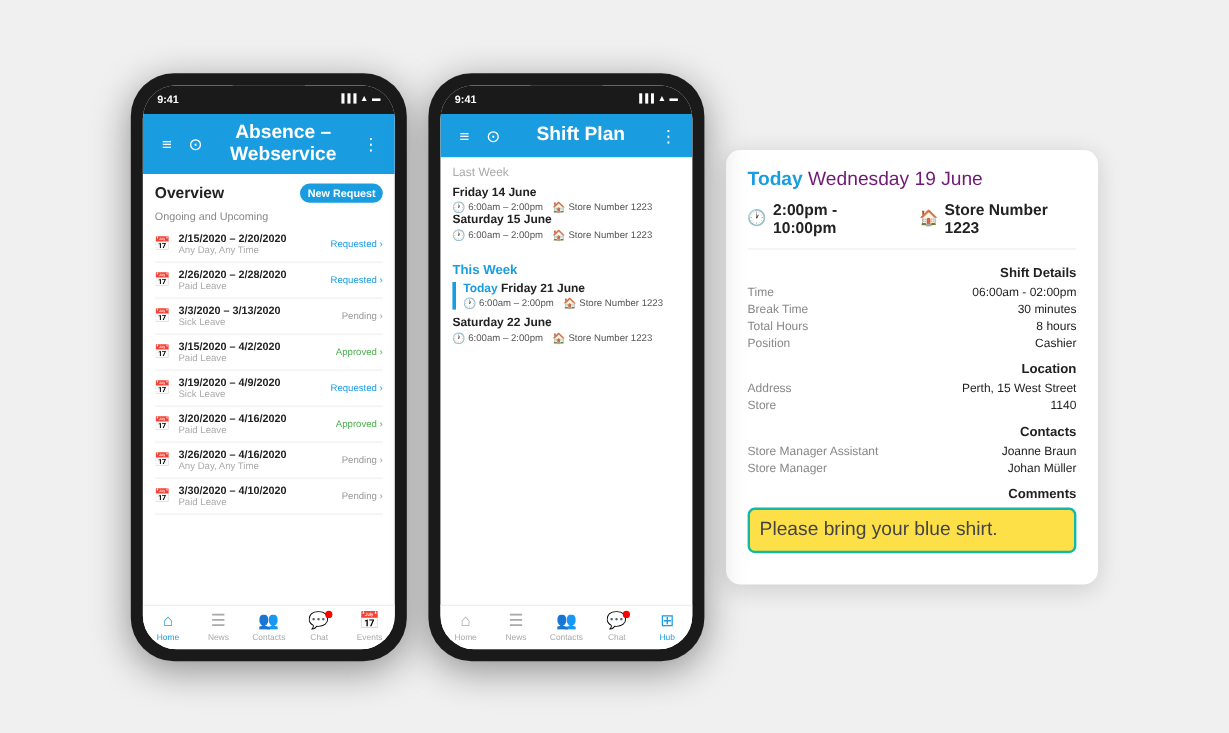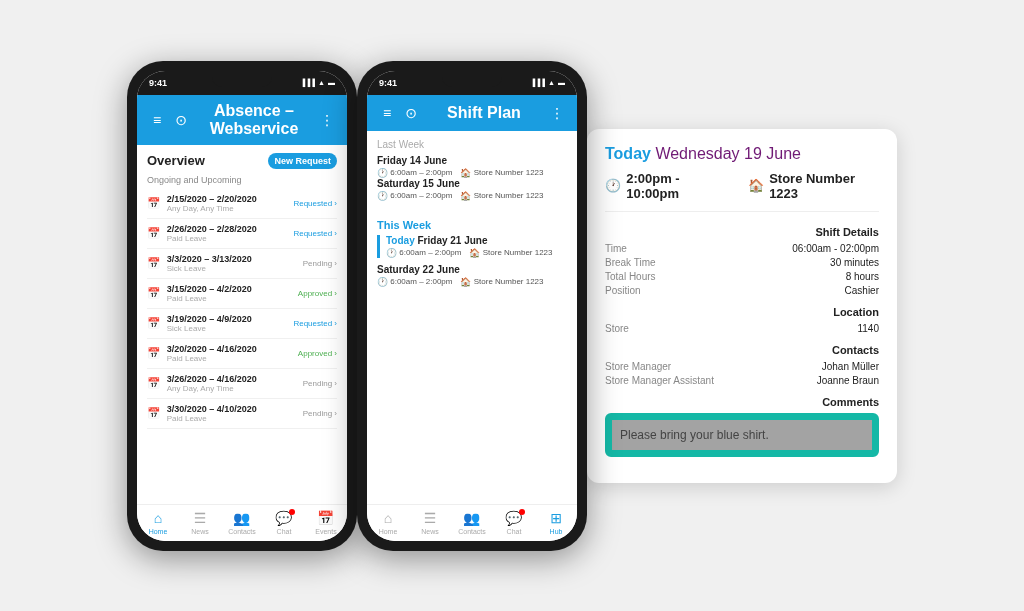--- a/index.html
+++ b/index.html
@@ -9,20 +9,21 @@
       justify-content: center;
       align-items: center;
       min-height: 611px;
       width: 1024px;
       font-family: -apple-system, BlinkMacSystemFont, 'Segoe UI', sans-serif;
     }
     .scene {
       display: flex;
       align-items: center;
       justify-content: center;
+      gap: 18px;
       padding: 20px;
       width: 100%;
     }
 
     
     .phone {
       width: 230px;
       height: 490px;
       background: #1a1a1a;
       border-radius: 36px;
@@ -327,25 +328,25 @@
     }
     .detail-row .label {
       color: #888;
     }
     .detail-row .value {
       color: #222;
       font-weight: 500;
       text-align: right;
     }
     .comments-box {
-      background: #a3a3a3;
-      border: 7px solid #14b8a6;
+      background: #fde047;
+      border: 2px solid #14b8a6;
       border-radius: 6px;
       padding: 8px;
-      font-size: 12px;
+      font-size: 16px;
       color: #444;
     }
   </style>
 </head>
 <body>
 
 <div class="scene">
 
   <div class="phone">
     <div class="phone-screen">
@@ -643,35 +644,39 @@
           <div class="detail-row">
             <span class="label">Position</span>
             <span class="value">Cashier</span>
           </div>
         </div>
     </div>
     <div class="detail-section">
       <div class="detail-section-title">Location</div>
       <div id="location-rows">
           <div class="detail-row">
+            <span class="label">Address</span>
+            <span class="value">Perth, 15 West Street</span>
+          </div>
+          <div class="detail-row">
             <span class="label">Store</span>
             <span class="value">1140</span>
           </div>
         </div>
     </div>
     <div class="detail-section">
       <div class="detail-section-title">Contacts</div>
       <div id="contacts-rows">
           <div class="detail-row">
+            <span class="label">Store Manager Assistant</span>
+            <span class="value">Joanne Braun</span>
+          </div>
+          <div class="detail-row">
             <span class="label">Store Manager</span>
             <span class="value">Johan Müller</span>
-          </div>
-          <div class="detail-row">
-            <span class="label">Store Manager Assistant</span>
-            <span class="value">Joanne Braun</span>
           </div>
         </div>
     </div>
     <div class="detail-section">
       <div class="detail-section-title">Comments</div>
       <div class="comments-box">Please bring your blue shirt.</div>
     </div>
   </div>
 
 </div>

